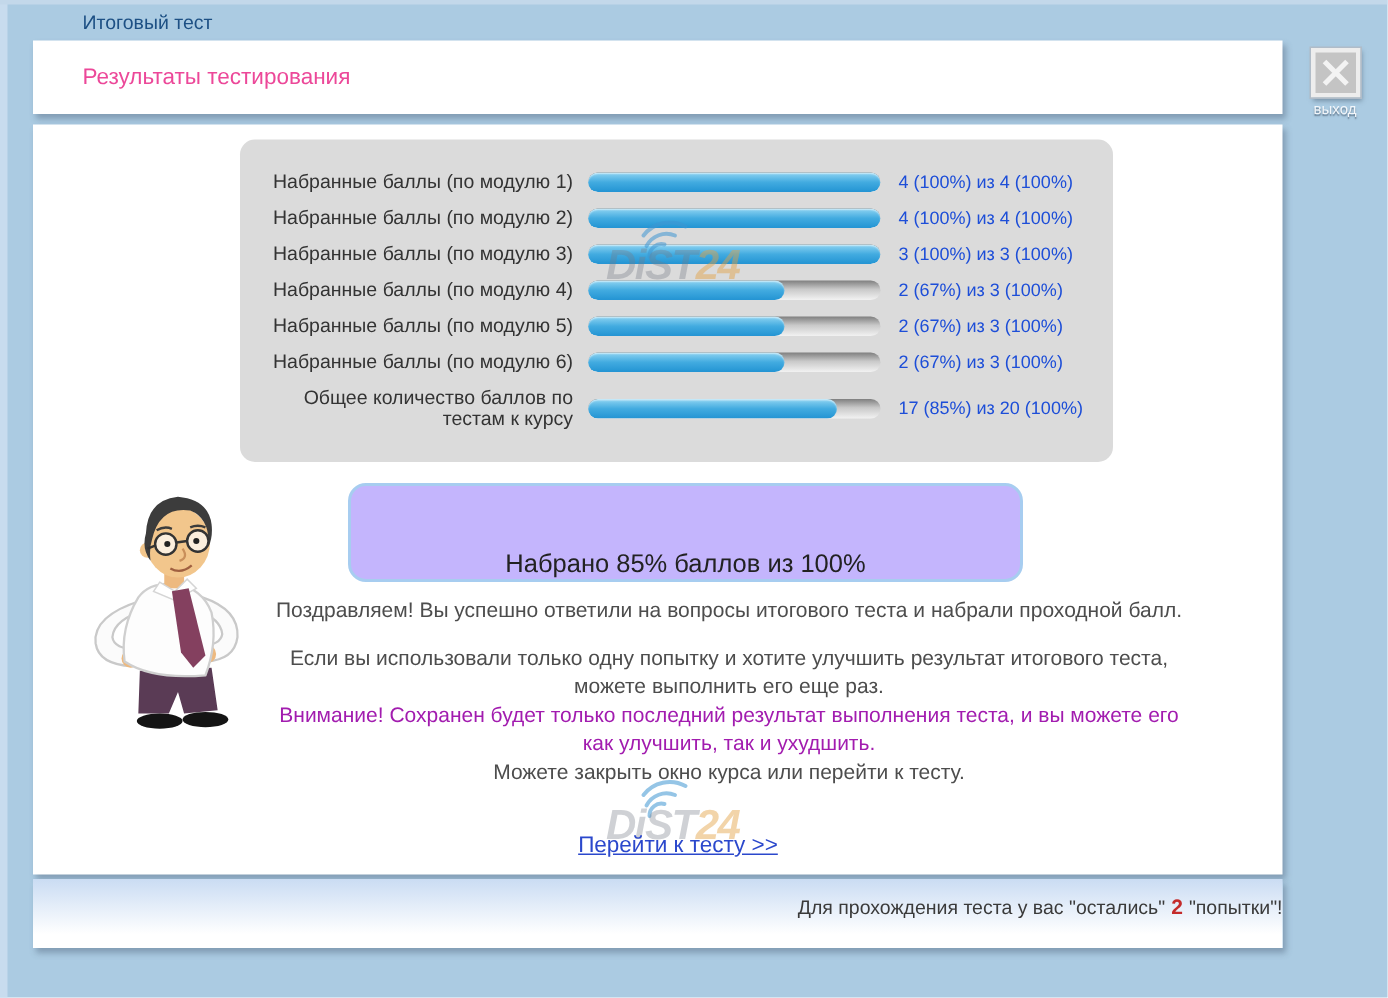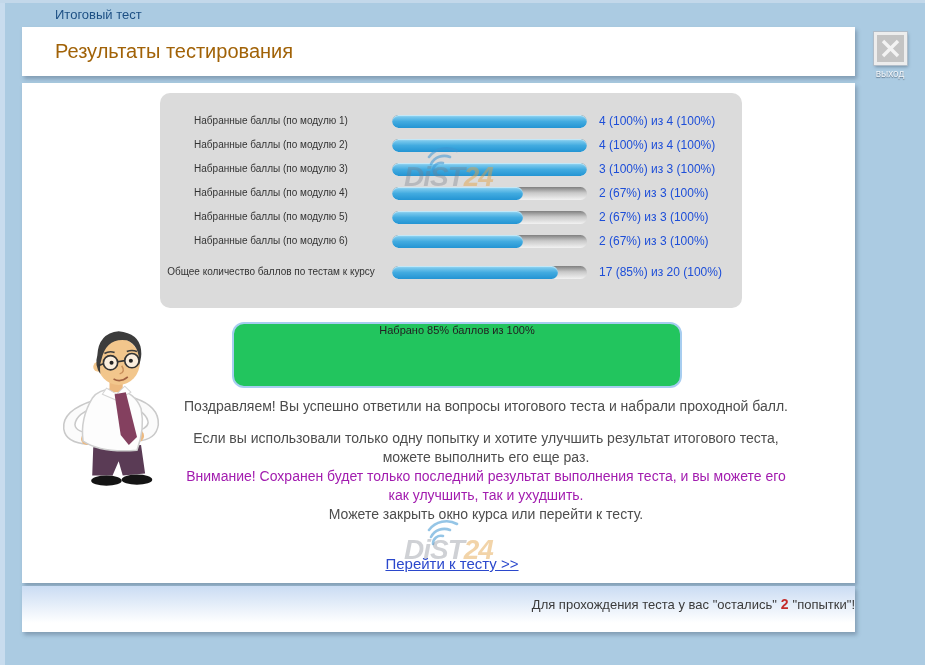--- a/index.html
+++ b/index.html
@@ -18,55 +18,55 @@
     font-size:13px;color:#1d5084;
   }
 
   .panel{
     position:absolute;background:#ffffff;
     box-shadow:2px 3px 4px rgba(80,100,125,0.45);
   }
   .header-panel{left:22px;top:27px;width:833px;height:49px;}
   .header-title{
     position:absolute;left:33px;top:0;height:49px;line-height:49px;
-    font-size:20px;color:#a16207;text-align:center;
+    font-size:15px;color:#ec4899;text-align:center;
   }
 
   .main-panel{left:22px;top:83px;width:833px;height:500px;}
 
   
   .stats-panel{
     position:absolute;left:138px;top:10px;width:582px;height:215px;
     background:#dbdbdb;border-radius:10px;box-sizing:border-box;
     padding-top:16px;
   }
   .stat-row{display:flex;align-items:center;min-height:24px;}
   .stat-row:last-child{min-height:38px;}
   .row-label{
-    width:222px;margin-right:10px;text-align:center;
-    font-size:10px;color:#333;line-height:14px;flex:0 0 auto;
+    width:222px;margin-right:10px;text-align:right;
+    font-size:13px;color:#333;line-height:14px;flex:0 0 auto;
   }
   .bar-track{
     width:195px;height:13px;border-radius:7px;flex:0 0 auto;
     background:linear-gradient(to bottom,#7f7f7f 0%,#c9c9c9 45%,#f2f2f2 100%);
     overflow:hidden;
   }
   .bar-fill{
     height:100%;border-radius:7px;
     background:linear-gradient(to bottom,#8fd4f2 0%,#42abe0 50%,#2394d3 100%);
     box-shadow:inset 0 1px 1px rgba(255,255,255,0.55);
   }
   .row-value{margin-left:12px;font-size:12px;color:#1d4ed8;white-space:nowrap;}
 
   
   .score-box{
     position:absolute;left:210px;top:239px;width:446px;height:62px;
-    border:2px solid #a7cdf0;border-radius:12px;background:#22c55e;
-    display:flex;align-items:flex-start;justify-content:center;
-    font-size:11px;color:#222;
+    border:2px solid #a7cdf0;border-radius:12px;background:#c4b5fd;
+    display:flex;align-items:flex-end;justify-content:center;
+    font-size:17px;color:#222;
   }
 
   
   .character{position:absolute;left:23px;top:238px;width:128px;height:178px;}
 
   
   .text-block{
     position:absolute;left:128px;top:314px;width:604px;
     text-align:center;font-size:14px;line-height:19px;color:#4d4d4d;margin-left:34px;
   }

